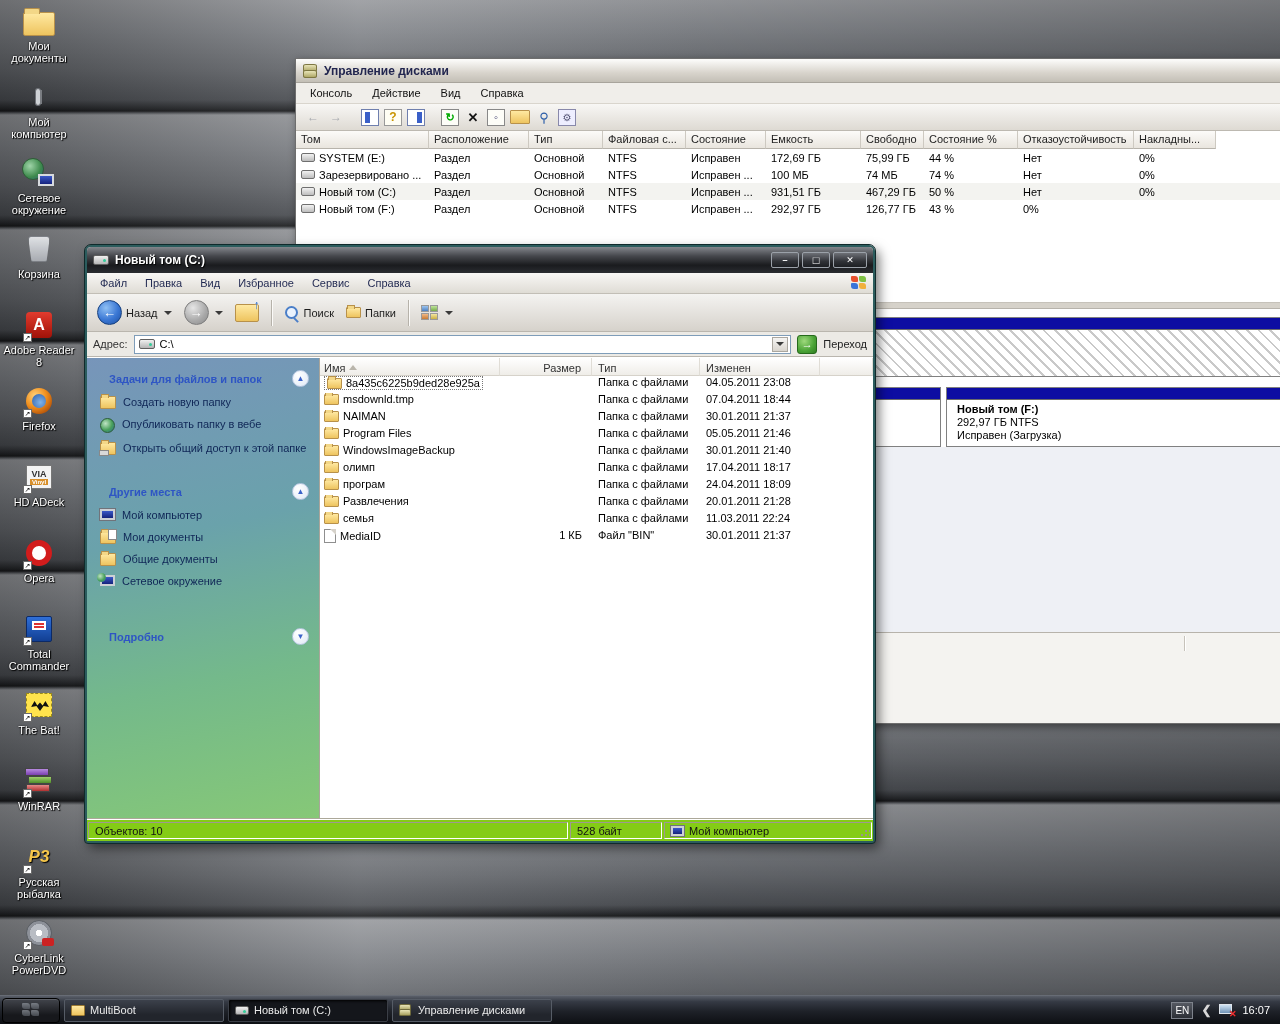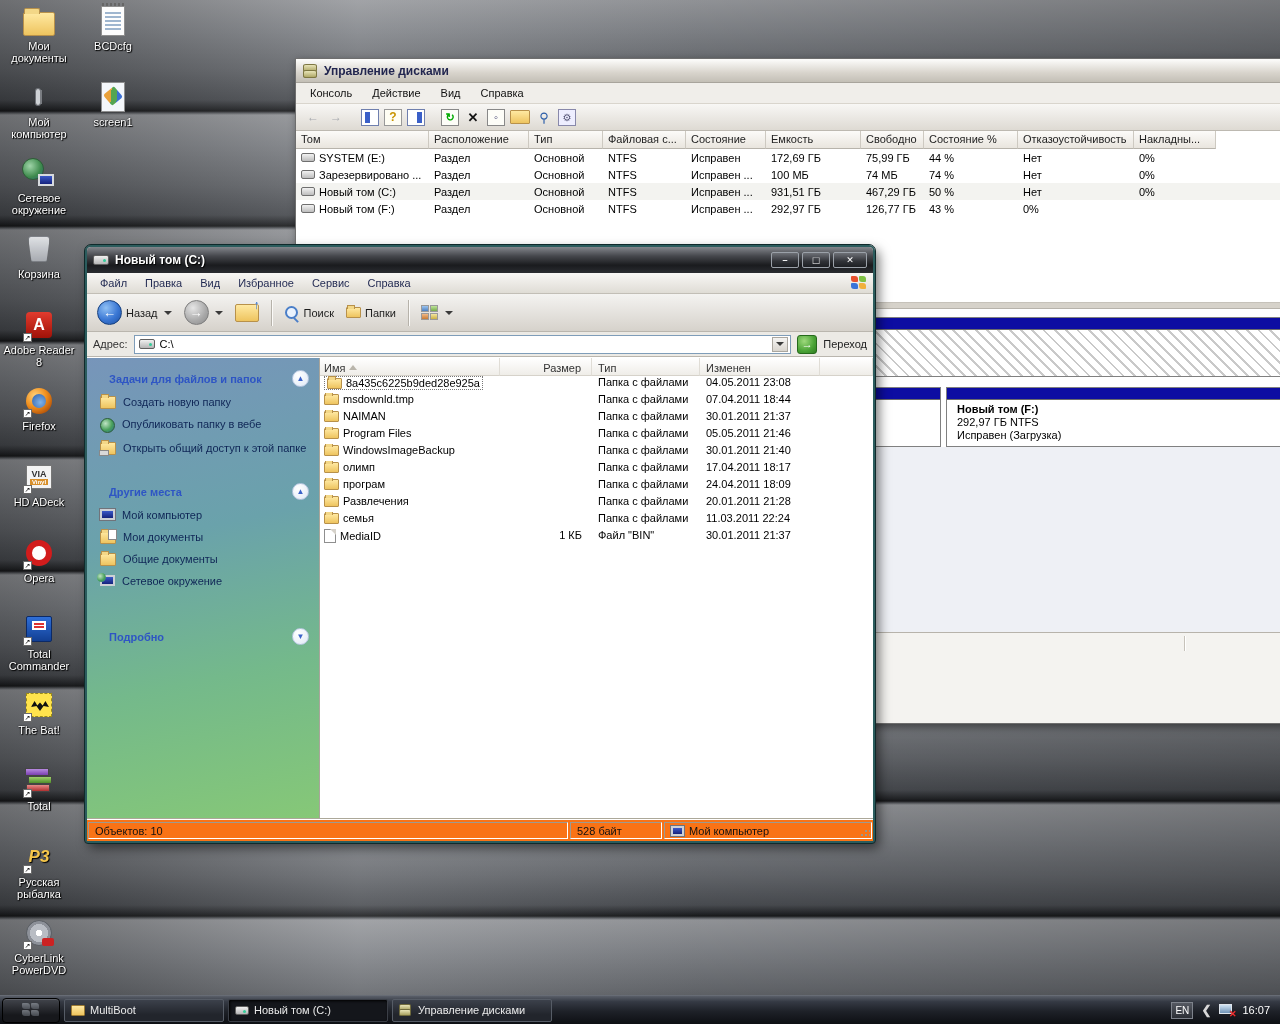--- a/index.html
+++ b/index.html
@@ -198,21 +198,21 @@
   .fl-row { display:flex; height:17px; align-items:flex-start; color:#000; }
   .cname { width:180px; padding-left:4px; display:flex; align-items:center; gap:4px; white-space:nowrap; overflow:hidden; }
   .csize { width:92px; text-align:right; padding-right:10px; }
   .ctype { width:108px; padding-left:6px; white-space:nowrap; }
   .cdate { width:120px; padding-left:6px; white-space:nowrap; }
   .fl-hcell.csize { justify-content:flex-end; }
   .focus-wrap { display:flex; align-items:center; gap:4px; border:1px dotted #777; padding:0 2px; }
   .doc-ic { width:12px; height:14px; background:#fff; border:1px solid #8f8f8f; flex:none; position:relative; }
   .doc-ic::after { content:""; position:absolute; right:-1px; top:-1px; border:3px solid; border-color:#d6d2ca #d6d2ca transparent transparent; }
 
-  .e-status { height:22px; flex:none; display:flex; background:#f97316; border-top:1px solid #fff; box-shadow:0 -1px 0 #aca899; }
+  .e-status { height:22px; flex:none; display:flex; background:#84cc16; border-top:1px solid #fff; box-shadow:0 -1px 0 #aca899; }
   .sb-panel { border:1px solid; border-color:#9e9a90 #fff #fff #9e9a90; margin:2px 1px; display:flex; align-items:center; padding:0 6px; gap:5px; color:#111; }
   .sb-1 { flex:1; }
   .sb-2 { width:92px; }
   .sb-3 { width:208px; position:relative; }
   .grip { position:absolute; right:1px; bottom:1px; width:10px; height:10px;
     background:radial-gradient(circle at 2px 8px,#9a968c 1px,transparent 1.4px),
                radial-gradient(circle at 6px 8px,#9a968c 1px,transparent 1.4px),
                radial-gradient(circle at 6px 4px,#9a968c 1px,transparent 1.4px),
                radial-gradient(circle at 10px 8px,#9a968c 1px,transparent 1.4px),
                radial-gradient(circle at 10px 4px,#9a968c 1px,transparent 1.4px); }
@@ -314,52 +314,38 @@
     </div>
     <div class="dicon">
       <span class="art">
           <span class="a-rar">
             <i></i>
             <i></i>
             <i></i>
           </span>
           <span class="sc-arrow"></span>
         </span>
-      <span class="lbl">Total</span>
+      <span class="lbl">WinRAR</span>
     </div>
     <div class="dicon">
       <span class="art">
           <span class="a-fish"></span>
           <span class="sc-arrow"></span>
         </span>
       <span class="lbl">Русская рыбалка</span>
     </div>
     <div class="dicon">
       <span class="art">
           <span class="a-dvd"></span>
           <span class="sc-arrow"></span>
         </span>
       <span class="lbl">CyberLink PowerDVD</span>
     </div>
   </div>
 
-  <div class="icon-col" id="icon-col-2">
-    <div class="dicon">
-      <span class="art">
-          <span class="a-doc dotted"></span>
-        </span>
-      <span class="lbl">BCDcfg</span>
-    </div>
-    <div class="dicon">
-      <span class="art">
-          <span class="a-img"></span>
-        </span>
-      <span class="lbl">screen1</span>
-    </div>
-  </div>
 
   <div class="win" id="mmc">
     <div class="mmc-title">
       <span class="mmc-ic"></span>
       <span class="txt">Управление дисками</span>
     </div>
     <div class="mmc-menu">
       <span>Консоль</span>
       <span>Действие</span>
       <span>Вид</span>

